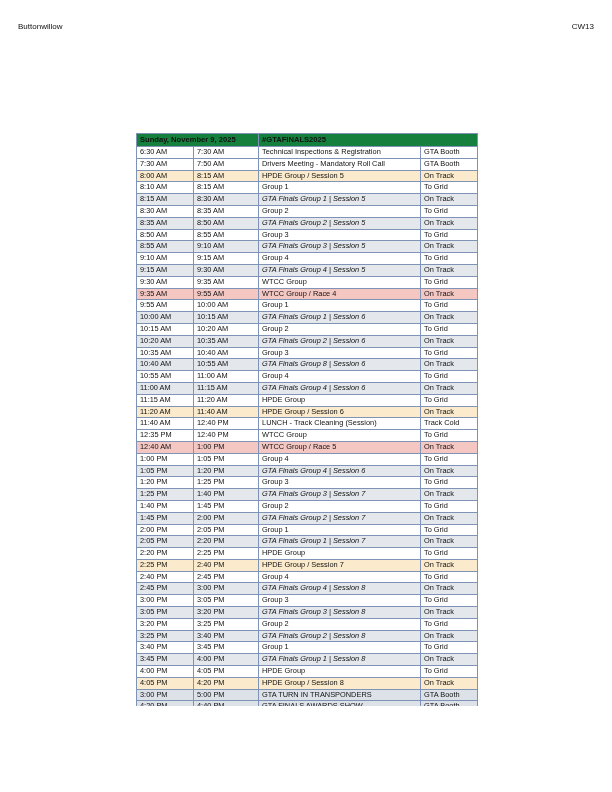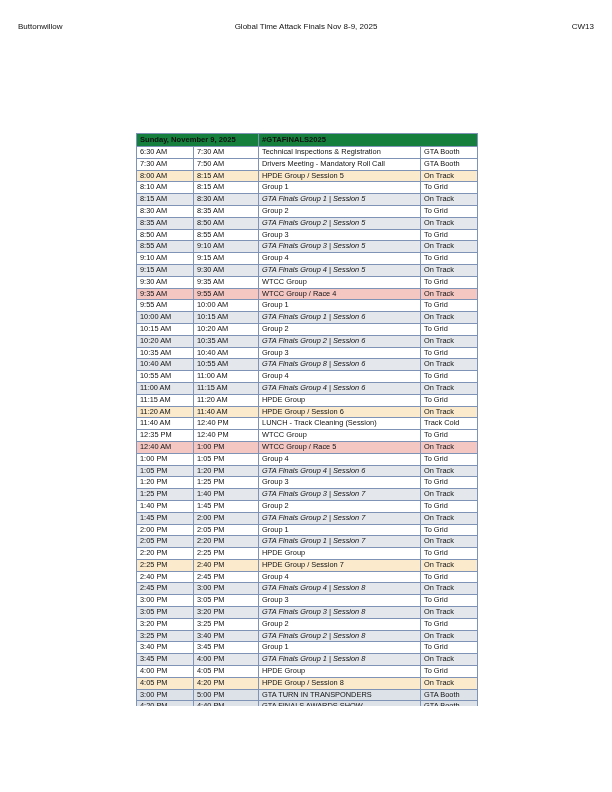--- a/index.html
+++ b/index.html
@@ -44,21 +44,20 @@
   
   .page-ftr { position:absolute; left:18px; top:761px; font-size:10px;text-decoration:underline; }
 </style>
 </head>
 <body>
 
 <div class="page">
 
   <div class="page-hdr">
     <span class="hdr-left">Buttonwillow</span>
-    <span class="hdr-center">Global Time Attack Finals Nov 8-9, 2025</span>
     <span class="hdr-right">CW13</span>
   </div>
 
   <table class="sched">
     <colgroup>
       <col style="width:57px">
         <col style="width:65px">
         <col style="width:162px">
         <col style="width:57px">
     </colgroup>

